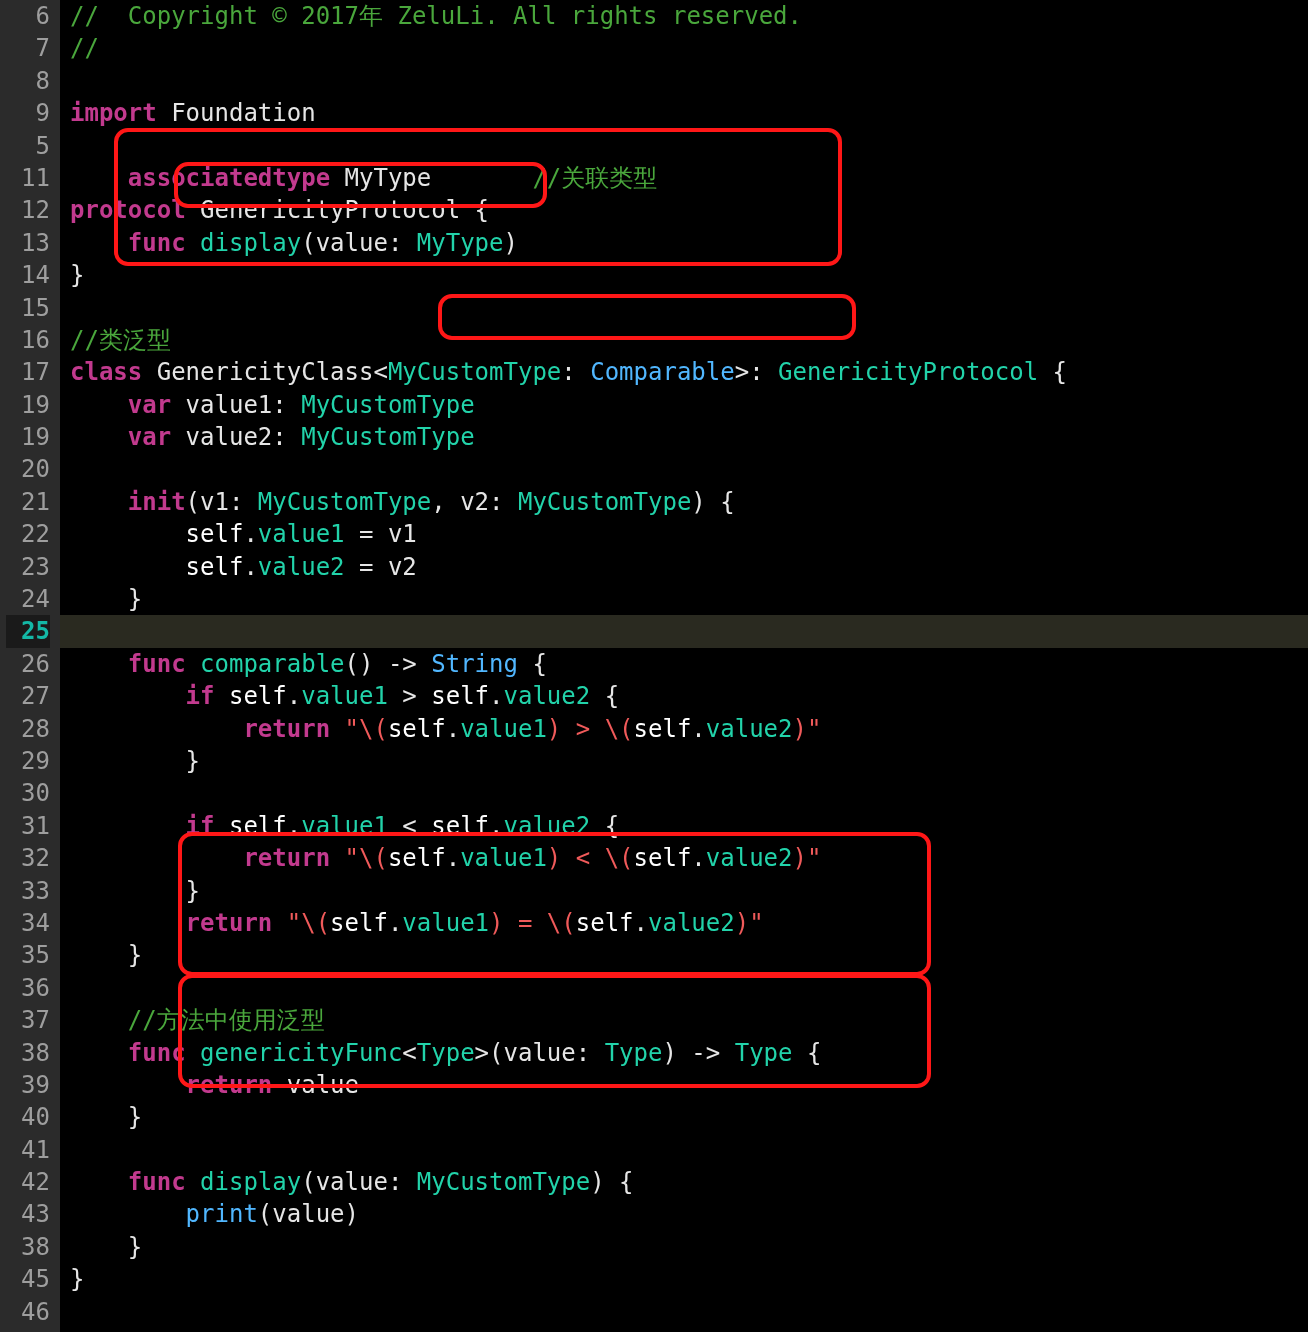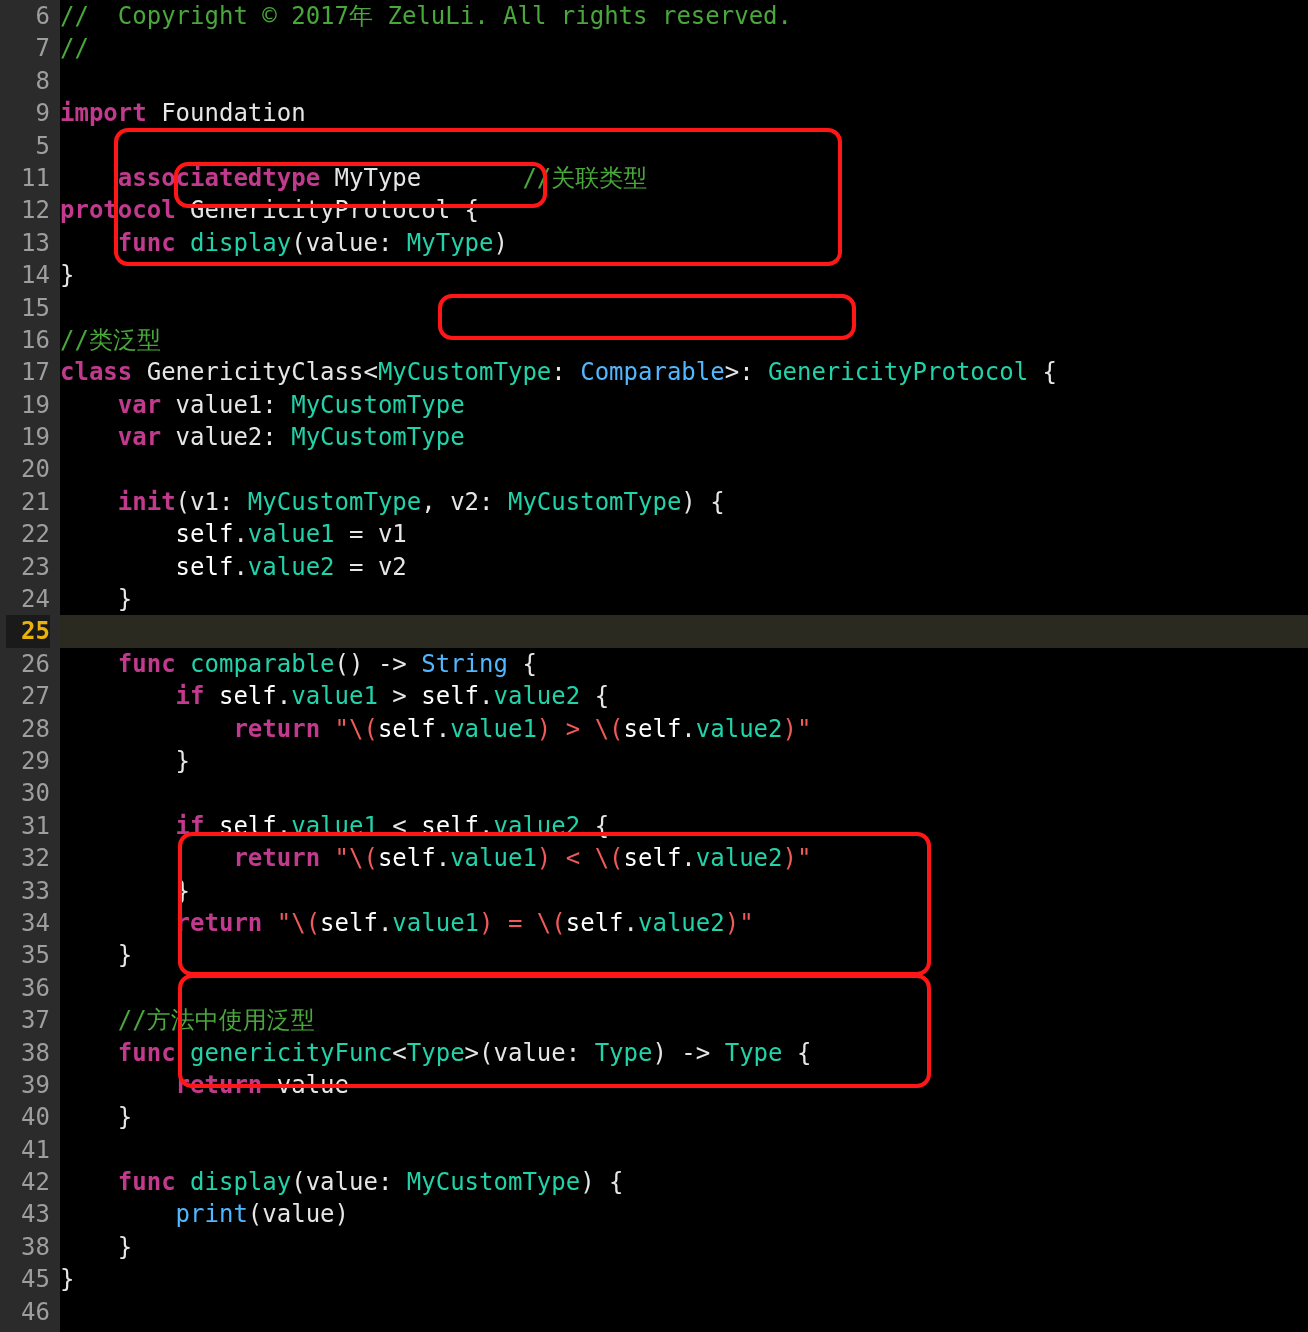--- a/index.html
+++ b/index.html
@@ -1,22 +1,22 @@
 <!DOCTYPE html>
 <html><head>
 <meta charset="utf-8">
 <style>
   html,body{margin:0;padding:0;background:#000;height:100%;overflow:hidden}
   body{width:1308px;height:1332px;position:relative;font-family:Menlo,Monaco,Consolas,monospace;font-size:24px;line-height:1.35}
   .editor{display:flex;height:100%}
   .gutter{background:#2b2b2b;color:#9e9e9e;text-align:right;padding:0 10px 0 6px;user-select:none;min-width:44px}
   .gutter .ln{height:32.4px;line-height:32.4px}
-  .gutter .ln.cur{background:#1a1a1a;color:#eab308;font-weight:700}
+  .gutter .ln.cur{background:#1a1a1a;color:#14b8a6;font-weight:700}
   .code{position:relative;flex:1;background:#000;color:#e6e6e6}
-  .line{height:32.4px;line-height:32.4px;white-space:pre;position:relative;}
+  .line{height:32.4px;line-height:32.4px;white-space:pre;position:relative;padding-left:10px}
   .line.cur{background:#2a2a20}
   .tok-kw{color:#c23a8e;font-weight:700}
   .tok-deftype{color:#22d3aa}
   .tok-type{color:#51b7ff}
   .tok-fn{color:#22d3aa}
   .tok-self{color:#ffffff}
   .tok-call{color:#51b7ff}
   .tok-str{color:#f05a5a}
   .tok-cmt{color:#4aa73c}
   .tok-plain{color:#e6e6e6}

